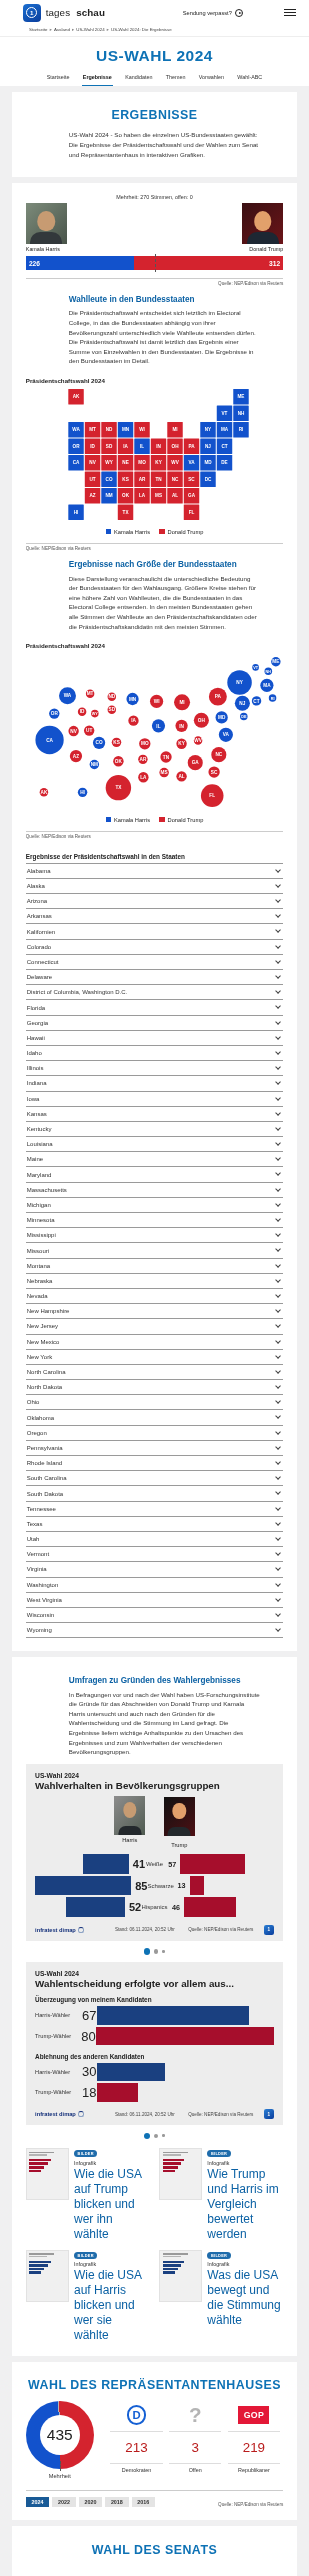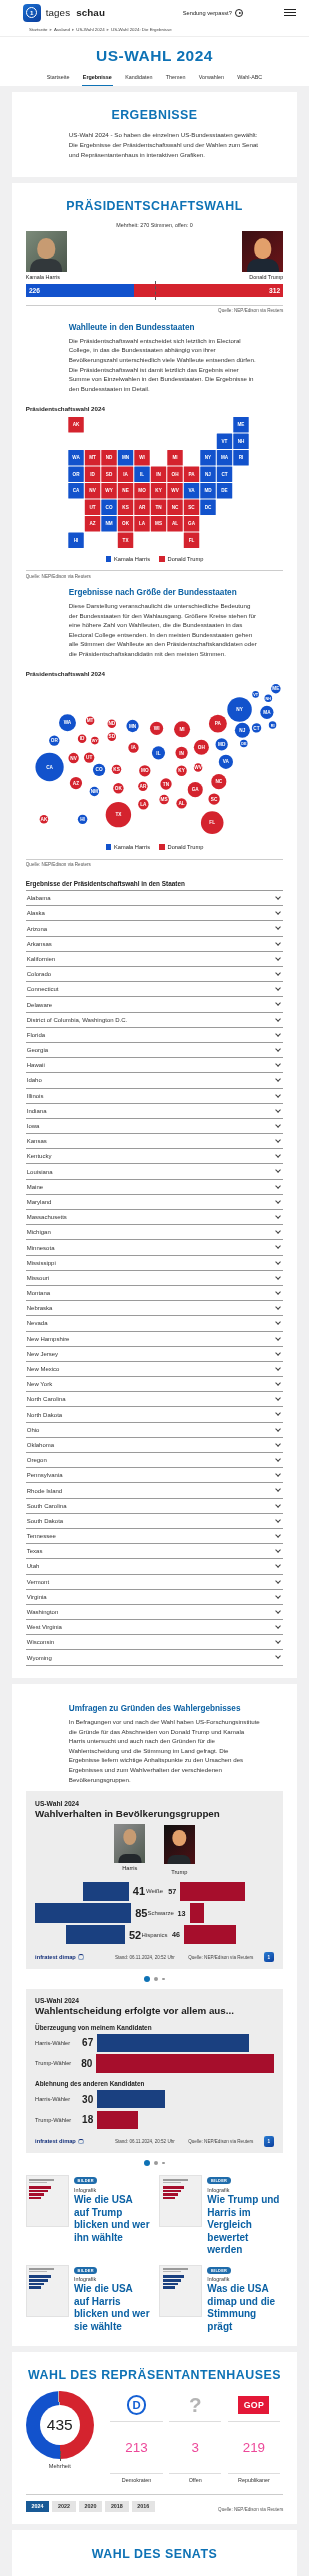--- a/index.html
+++ b/index.html
@@ -90,46 +90,46 @@
   .dots{display:flex;justify-content:center;align-items:center;gap:4.1px;margin:7.2px 0 2.1px;}
   .dots .dot{border-radius:50%;background:#9a9a9a;cursor:pointer;}
   .dots .dot.a{width:6.2px;height:6.2px;background:#0e72b5;}
   .dots .dot.m{width:4.1px;height:4.1px;}
   .dots .dot.s{width:2.6px;height:2.6px;}
 
   .mot-group{margin-top:7.2px;}
   .mot-group .gt{font-size:6.4px;font-weight:600;color:#222;margin-bottom:3.1px;}
   .mot-row{display:flex;align-items:center;margin-bottom:2.1px;}
   .mot-row .lbl{width:47px;font-size:5.7px;color:#333;}
-  .mot-row .val{width:15px;font-size:10px;font-weight:bold;color:#222;}
+  .mot-row .val{width:15px;font-size:13px;font-weight:normal;color:#222;}
   .mot-row .bar{height:18.5px;}
 
   .teasers{display:grid;grid-template-columns:1fr 1fr;gap:8.2px 9.3px;margin-top:9.3px;}
   .teaser{display:flex;gap:5.2px;cursor:pointer;}
   .thumb{width:43px;height:52px;background:#f0f0f0;border:0.5px solid #e2e2e2;flex:0 0 auto;padding:2.6px;font-size:2.1px;color:#666;}
   .thumb .tl{height:1.5px;background:#9a9a9a;margin-bottom:1px;width:70%;}
   .thumb .tl2{height:1.5px;background:#b5b5b5;margin-bottom:3.1px;width:50%;}
   .thumb .mb{height:2.6px;margin:1px 0;}
   .teaser-txt .badge{display:inline-block;background:#1f6cab;color:#fff;font-size:3.9px;font-weight:bold;letter-spacing:0.3px;padding:1px 3.6px;border-radius:4.1px;}
   .teaser-txt .kick{font-size:5.4px;color:#333;margin:2.6px 0 1px;}
-  .teaser-txt .tt{font-size:10px;font-weight:bold;color:#0b61a4;line-height:1.25;}
+  .teaser-txt .tt{font-size:12px;font-weight:normal;color:#0b61a4;line-height:1.25;}
 
   .house-row{display:flex;align-items:flex-start;gap:13.4px;margin-top:5.2px;}
   .donut-wrap{text-align:center;}
   .donut{width:68px;height:68px;border-radius:50%;position:relative;margin:0 auto;}
   .donut .hole{position:absolute;left:14px;top:14px;width:40px;height:40px;border-radius:50%;background:#fff;display:flex;align-items:center;justify-content:center;font-size:15.5px;color:#222;}
   .donut .mk{position:absolute;left:50%;bottom:-2.1px;height:9.3px;border-left:1px dashed #555;}
   .donut-cap{font-size:5.7px;color:#333;margin-top:4.1px;}
   .hcols{flex:1;display:flex;text-align:center;margin-top:3.1px;}
   .hcol{flex:1;padding:0 3.1px;}
   .hcol .logo{height:23px;display:flex;align-items:center;justify-content:center;}
   .dlogo{width:19.6px;height:19.6px;border-radius:50%;border:2.6px solid #1560d4;color:#1560d4;font-weight:bold;font-size:11.3px;display:flex;align-items:center;justify-content:center;}
   .qlogo{font-size:20.6px;font-weight:bold;color:#b5b5b5;line-height:1;}
   .goplogo{background:#e31837;color:#fff;font-weight:bold;font-size:8.8px;letter-spacing:0.3px;padding:4.1px 5.2px;}
-  .hcol .num{font-size:13.4px;color:#ec4899;border-top:0.5px solid #ddd;border-bottom:0.5px solid #ddd;padding:18px 0;margin-top:4.1px;}
+  .hcol .num{font-size:13.4px;color:#b91c1c;border-top:0.5px solid #ddd;border-bottom:0.5px solid #ddd;padding:8px 0;margin-top:4.1px;}
   .hcol .lab{font-size:5.4px;color:#333;padding-top:3.1px;}
   .yearrow{display:flex;align-items:flex-end;gap:3.1px;margin-top:11.3px;border-top:0.5px solid #ccc;padding-top:6.2px;}
   .chip{font-size:5.4px;font-weight:bold;padding:2.1px 5.7px;background:#e4e4e4;color:#333;cursor:pointer;}
   .chip.a{background:#195a96;color:#fff;}
   .yearrow .source{margin-left:auto;}
 
   .blank{background:#fff;}
   svg text{font-family:"Liberation Sans",sans-serif;}
 </style>
 </head>
@@ -168,21 +168,20 @@
   </div>
 
   <div class="card">
     <div class="sec-title">ERGEBNISSE</div>
     <div class="txtcol">
         <p class="para">US-Wahl 2024 - So haben die einzelnen US-Bundesstaaten gewählt: Die Ergebnisse der Präsidentschaftswahl und der Wahlen zum Senat und Repräsentantenhaus in interaktiven Grafiken.</p>
       </div>
   </div>
 
   <div class="card">
-    <div class="sec-title">PRÄSIDENTSCHAFTSWAHL</div>
     <div class="majnote">Mehrheit: 270 Stimmen, offen: 0</div>
     <div class="cands">
       <div class="photo h">
           <span class="head"></span>
           <span class="body"></span>
         </div>
       <div class="photo t">
           <span class="head"></span>
           <span class="body"></span>
         </div>
@@ -797,21 +796,21 @@
         </div>
         <div class="teaser">
           <div class="thumb">
             <div class="tl"></div>
             <div class="tl2"></div>
             <div class="mb" style="width: 60%; background: rgb(26, 64, 128);"></div>
             <div class="mb" style="width: 51%; background: rgb(26, 64, 128);"></div>
             <div class="mb" style="width: 42%; background: rgb(26, 64, 128);"></div>
             <div class="mb" style="width: 33%; background: rgb(26, 64, 128);"></div>
           </div>
-          <div class="teaser-txt"><span class="badge">BILDER</span><div class="kick">Infografik</div><div class="tt">Was die USA dimap und die Stimmung prägt</div></div>
+          <div class="teaser-txt"><span class="badge">BILDER</span><div class="kick">Infografik</div><div class="tt">Was die USA bewegt und die Stimmung wählte</div></div>
         </div>
       </div>
   </div>
 
   <div class="card">
     <div class="sec-title">WAHL DES REPRÄSENTANTENHAUSES</div>
     <div class="house-row">
       <div class="donut-wrap">
         <div class="donut" id="house-donut" style="background: conic-gradient(from 180deg, rgb(18, 82, 204) 0deg, rgb(18, 82, 204) 48.9655%, rgb(181, 181, 181) 48.9655%, rgb(181, 181, 181) 49.6552%, rgb(212, 35, 46) 49.6552%, rgb(212, 35, 46) 100%);">
             <div class="hole">

